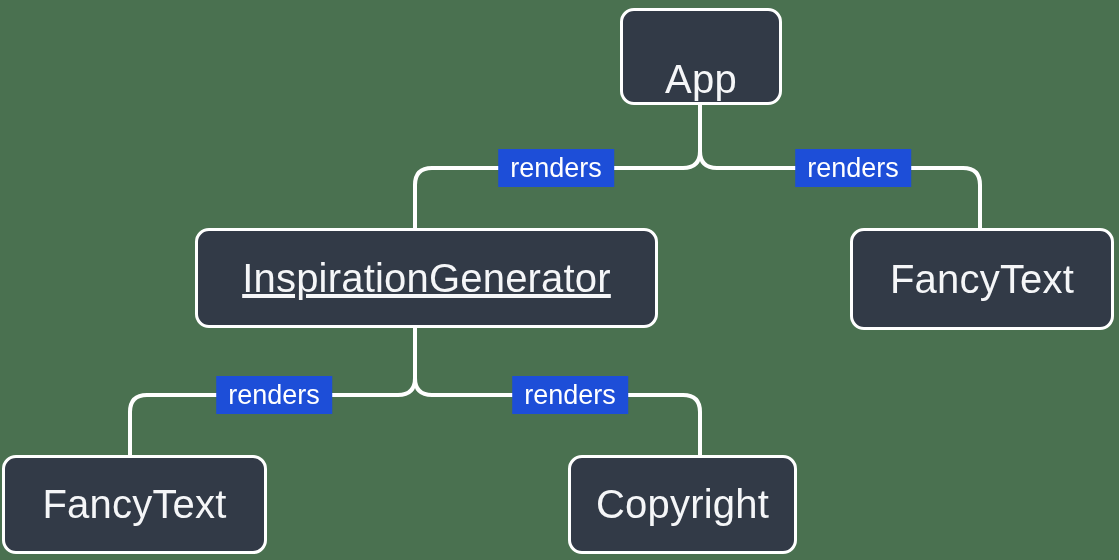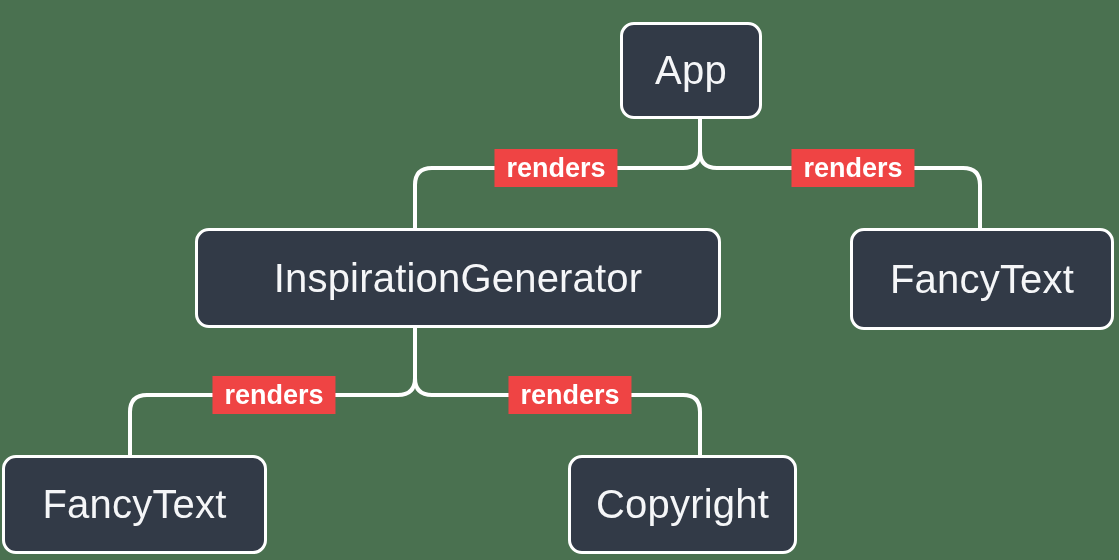--- a/index.html
+++ b/index.html
@@ -36,32 +36,32 @@
     border: 3px solid #ffffff;
     border-radius: 14px;
     display: flex;
     align-items: center;
     justify-content: center;
     color: #f5f6f8;
     font-size: 40px;
     font-weight: 500;
     letter-spacing: 0.2px;
   }
-  .node-app            { left: 620px; top: 22px;   width: 142px; height: 97px;  }
-  .node-inspiration    { left: 195px; top: 228px; width: 526px; height: 100px; }
+  .node-app            { left: 620px; top: 8px;   width: 162px; height: 97px; align-items: flex-end;  }
+  .node-inspiration    { left: 195px; top: 228px; width: 463px; height: 100px; text-decoration: underline; }
   .node-fancy-top      { left: 850px; top: 228px; width: 264px; height: 102px; }
   .node-fancy-bottom   { left: 2px;   top: 455px; width: 265px; height: 99px;  }
   .node-copyright      { left: 568px; top: 455px; width: 229px; height: 99px;  }
   .edge-label {
     position: absolute;
     transform: translate(-50%, -50%);
-    background: #ef4444;
+    background: #1d4ed8;
     color: #ffffff;
     font-size: 27px;
-    font-weight: 700;
+    font-weight: 400;
     line-height: 38px;
     padding: 0 12px;
     white-space: nowrap;
   }
   .edge-label-1 { left: 556px; top: 168px; }
   .edge-label-2 { left: 853px; top: 168px; }
   .edge-label-3 { left: 274px; top: 395px; }
   .edge-label-4 { left: 570px; top: 395px; }
 </style>
 </head>

